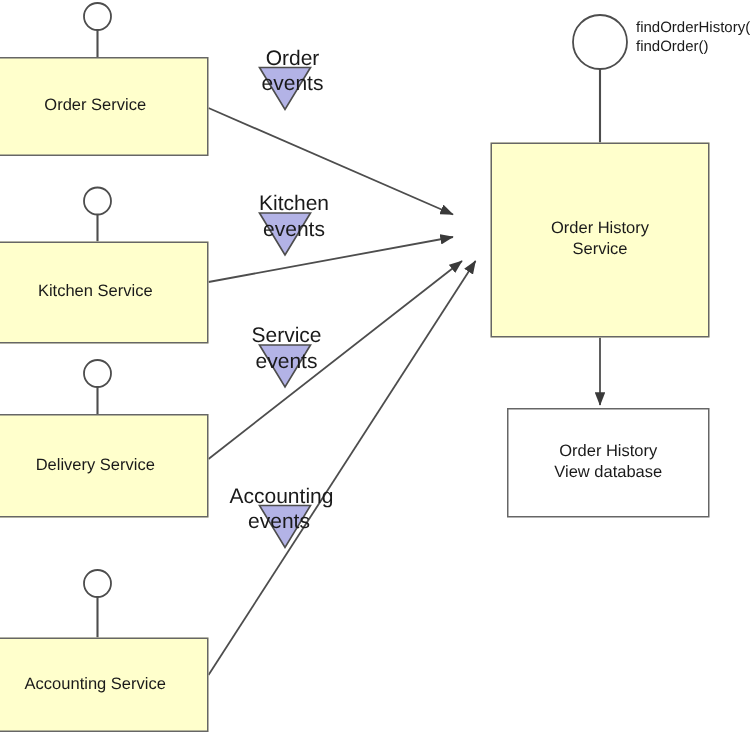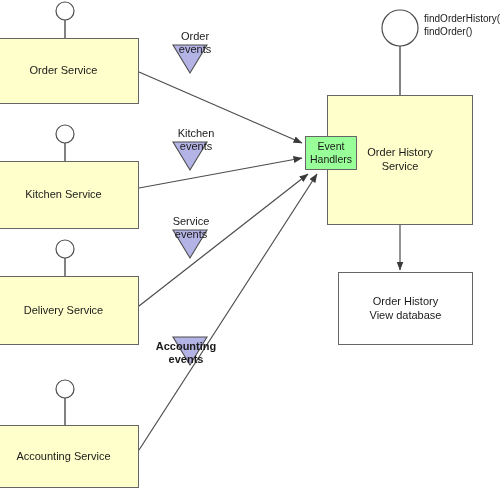--- a/index.html
+++ b/index.html
@@ -46,21 +46,21 @@
     border: 1.3px solid #666666;
     font-size: 10.5px;
     z-index: 5;
   }
   .db-box {
     background: #ffffff;
     border: 1.3px solid #666666;
   }
   .event-label {
     position: absolute;
-    font-size: 11px;
+    font-size: 14px;
     color: #1a1a1a;
     text-align: center;
     line-height: 1.22;
     white-space: pre-line;
   }
   .iface-label {
     position: absolute;
     font-size: 10px;
     color: #1a1a1a;
     line-height: 1.3;
@@ -109,33 +109,31 @@
   <div id="service-nodes">
       <div class="node service-box" style="left: -12px; top: 38px; width: 151px; height: 66px;">Order Service</div>
       <div class="node service-box" style="left: -12px; top: 161px; width: 151px; height: 68px;">Kitchen Service</div>
       <div class="node service-box" style="left: -12px; top: 276px; width: 151px; height: 69px;">Delivery Service</div>
       <div class="node service-box" style="left: -12px; top: 425px; width: 151px; height: 63px;">Accounting Service</div>
     </div>
 
   <div class="node service-box" id="ohs-box" style="left: 327px; top: 95px; width: 146px; height: 130px;">Order History
 Service</div>
 
-  <div class="node handler-box" id="eh-box" style="left: 305px; top: 136px; width: 52px; height: 34px;">Event
-Handlers</div>
 
   <div class="node db-box" id="db-box" style="left: 338px; top: 272px; width: 135px; height: 73px;">Order History
 View database</div>
 
   <div class="iface-label" id="iface-label" style="left: 424px; top: 12px;">findOrderHistory()
 findOrder()</div>
 
   <div id="event-labels">
       <div class="event-label" style="left: 162px; top: 30px; width: 66px;">Order
 events</div>
       <div class="event-label" style="left: 163px; top: 127px; width: 66px;">Kitchen
 events</div>
       <div class="event-label" style="left: 158px; top: 215px; width: 66px;">Service
 events</div>
-      <div class="event-label" style="left: 153px; top: 340px; width: 66px; font-weight: bold;">Accounting
+      <div class="event-label" style="left: 153px; top: 322px; width: 66px;">Accounting
 events</div>
     </div>
 
 </div>
 
 </body></html>

